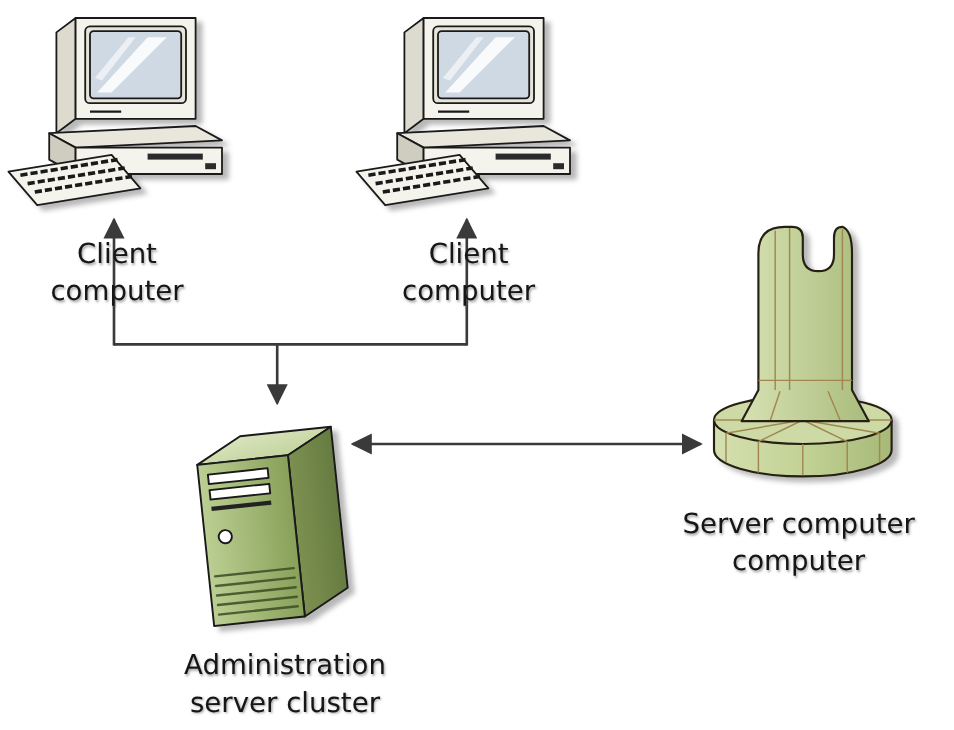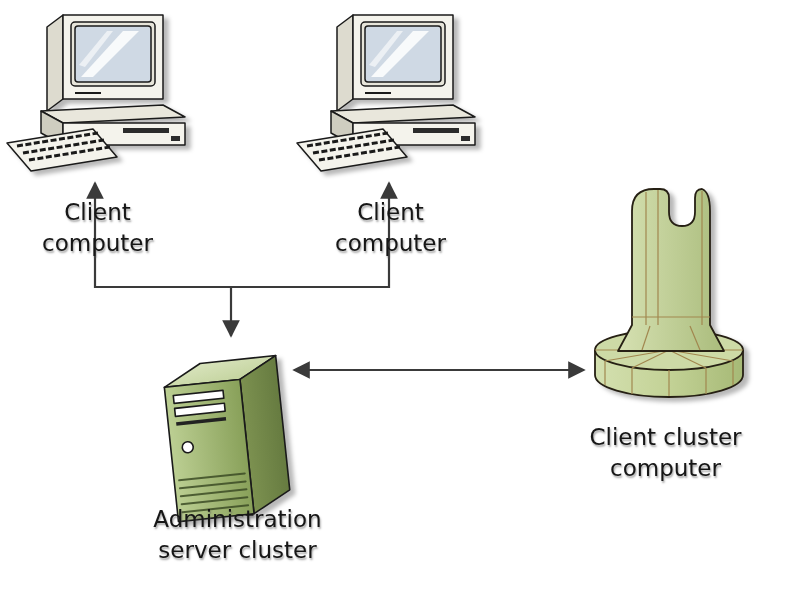--- a/index.html
+++ b/index.html
@@ -167,22 +167,22 @@
     <div>Client</div>
     <div>computer</div>
   </div>
 
   <div class="node-label" style="left:308px; top:197px; width:165px;">
     <div>Client</div>
     <div>computer</div>
   </div>
 
   <div class="node-label" style="left:553px; top:422px; width:225px;">
-    <div>Client cluster</div>
+    <div>Server computer</div>
     <div>computer</div>
   </div>
 
-  <div class="node-label" style="left:105px; top:504px; width:265px;">
+  <div class="node-label" style="left:105px; top:540px; width:265px;">
     <div>Administration</div>
     <div>server cluster</div>
   </div>
 
 </div>
 
 </body></html>

